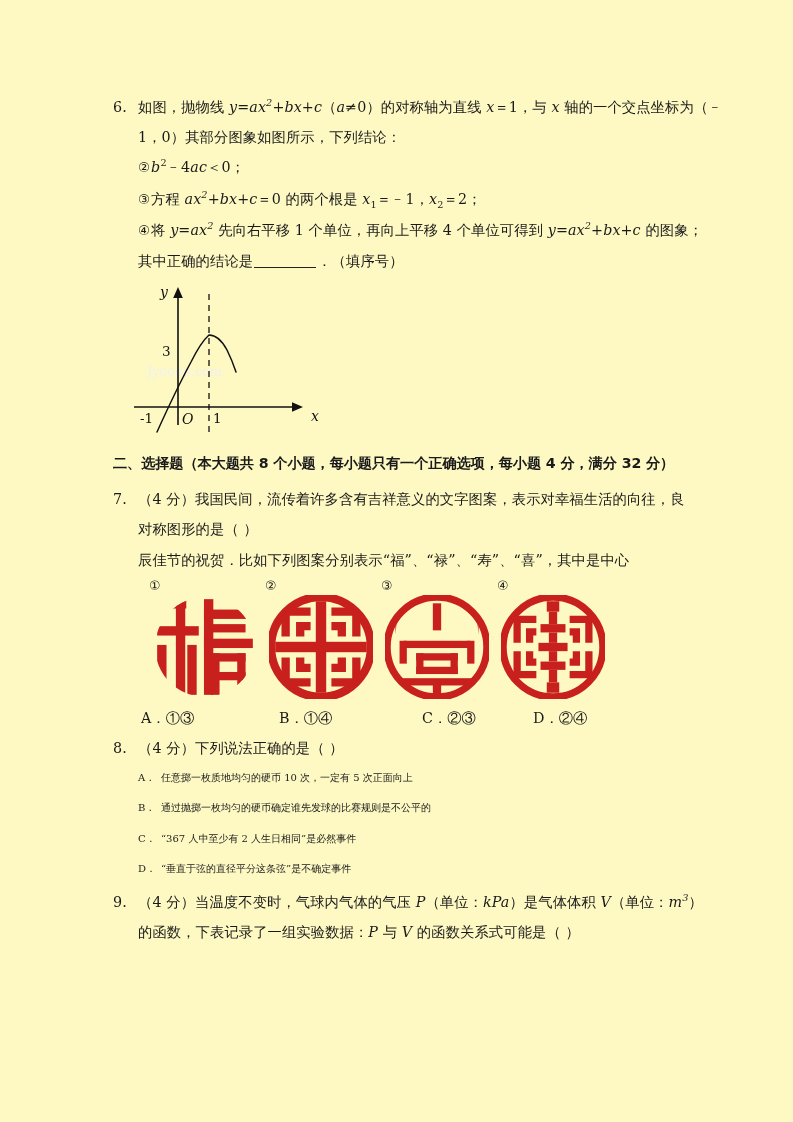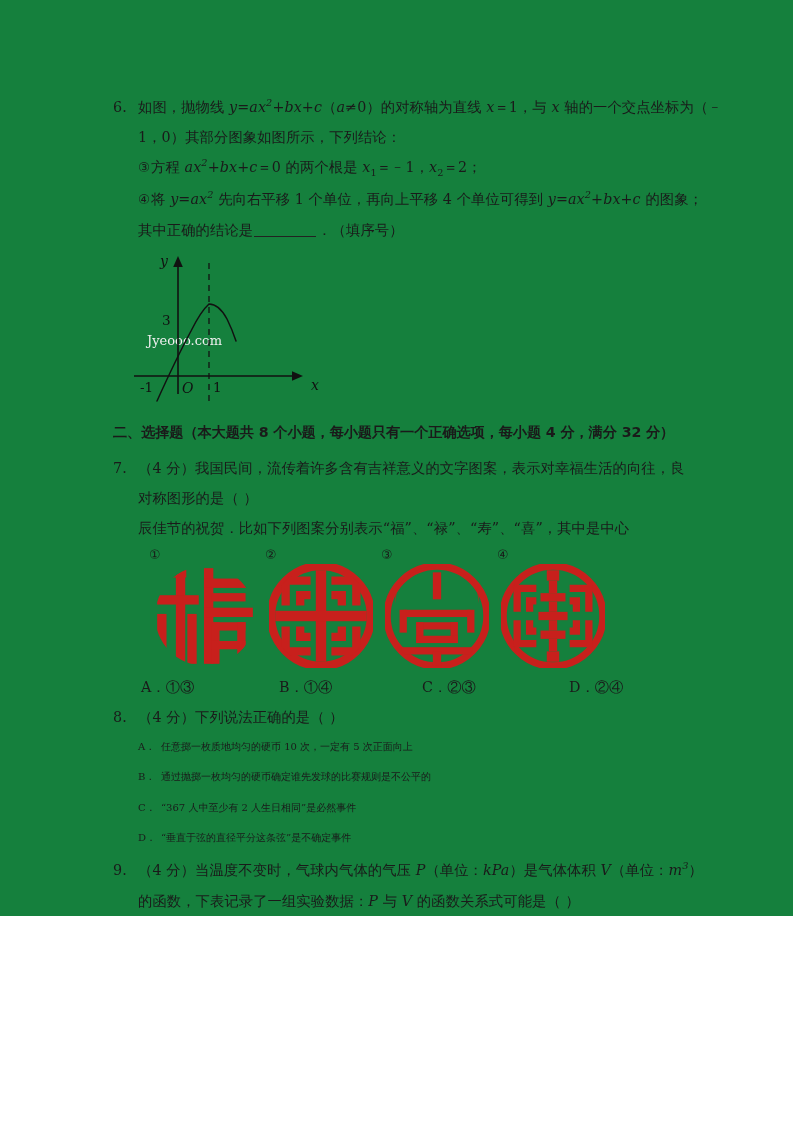--- a/index.html
+++ b/index.html
@@ -3,22 +3,22 @@
 <meta charset="utf-8">
 <style>
   html, body {
     margin: 0;
     padding: 0;
     background: #ffffff;
   }
   .page {
     position: relative;
     width: 793px;
-    height: 916px;
-    background: #15803d;
+    height: 1122px;
+    background: #fef9c3;
     font-family: "DejaVu Serif", "Liberation Serif", serif;
     color: #1a1a1a;
     overflow: hidden;
   }
   .body-col {
     position: absolute;
     left: 113px;
     top: 92px;
     width: 575px;
   }
@@ -135,20 +135,23 @@
 <div class="page">
   <div class="body-col">
 
     <div class="q">
       <div class="line">
         <span class="qnum">6.</span><span>如图，抛物线 </span><i class="m">y=ax<sup>2</sup>+bx+c</i><span>（</span><i class="m">a</i><span class="mr">≠0</span><span>）的对称轴为直线 </span><i class="m">x</i><span class="mr">＝1</span><span>，与 </span><i class="m">x</i><span> 轴的一个交点坐标为（﹣</span>
       </div>
       <div class="line indent1">1，0）其部分图象如图所示，下列结论：</div>
 
 
+      <div class="line indent1">
+        <span class="circnum">②</span><i class="m">b</i><sup>2</sup><span class="mr">﹣4</span><i class="m">ac</i><span class="mr">＜0；</span>
+      </div>
 
       <div class="line indent1">
         <span class="circnum">③</span><span>方程 </span><i class="m">ax<sup>2</sup>+bx+c</i><span class="mr">＝0</span><span> 的两个根是 </span><i class="m">x</i><sub>1</sub><span class="mr">＝﹣1</span><span>，</span><i class="m">x</i><sub>2</sub><span class="mr">＝2；</span>
       </div>
 
       <div class="line indent1">
         <span class="circnum">④</span><span>将 </span><i class="m">y=ax<sup>2</sup></i><span> 先向右平移 1 个单位，再向上平移 4 个单位可得到 </span><i class="m">y=ax<sup>2</sup>+bx+c</i><span> 的图象；</span>
       </div>
 
 
@@ -327,21 +330,21 @@
               </g>
           </g>
         </svg>
       </div>
     </div>
 
     <div class="opt-row">
       <span class="opt-abs" style="left:0px"><span>A．</span><span>①③</span></span>
       <span class="opt-abs" style="left:138px"><span>B．</span><span>①④</span></span>
       <span class="opt-abs" style="left:281px"><span>C．</span><span>②③</span></span>
-      <span class="opt-abs" style="left:428px"><span>D．</span><span>②④</span></span>
+      <span class="opt-abs" style="left:392px"><span>D．</span><span>②④</span></span>
     </div>
 
     <div class="q">
       <div class="line">
         <span class="qnum">8.</span><span>（4 分）</span><span>下列说法正确的是（      ）</span>
       </div>
       <div class="opt-line">
         <span class="opt-tag">A．</span><span>任意掷一枚质地均匀的硬币 10 次，一定有 5 次正面向上</span>
       </div>
       <div class="opt-line">

